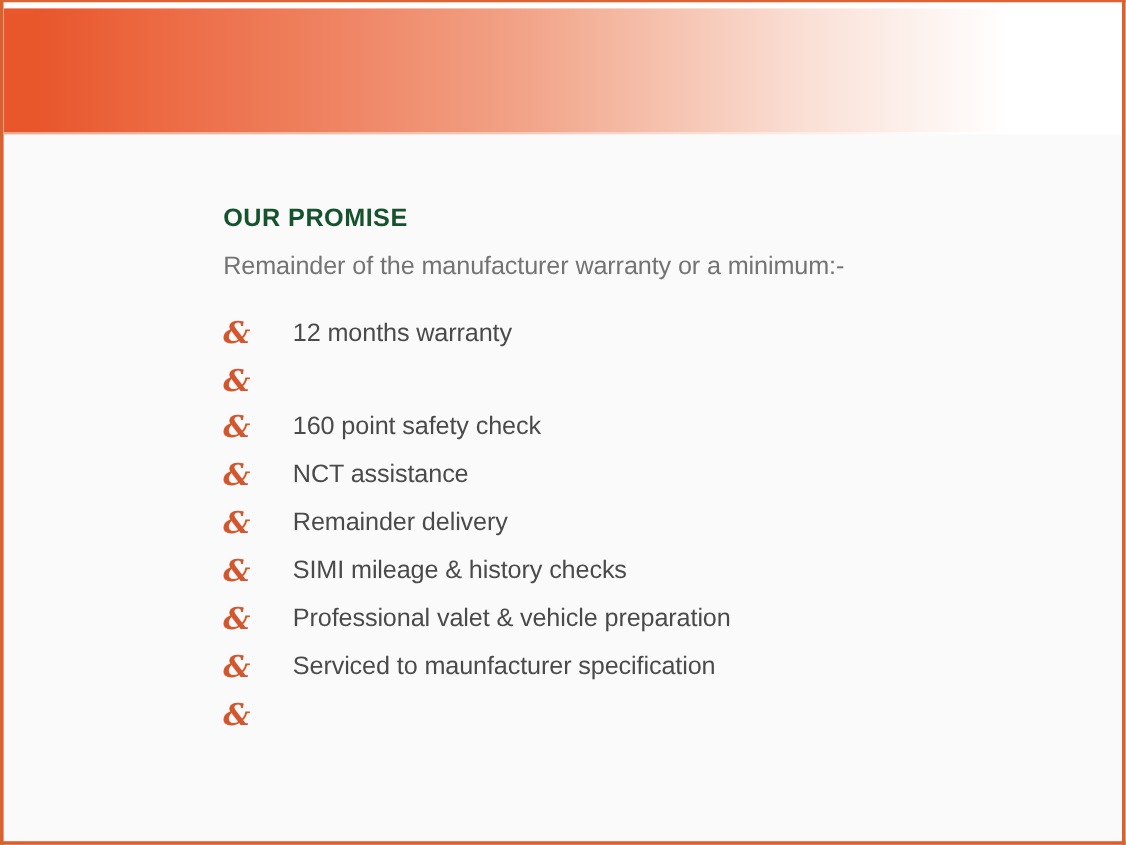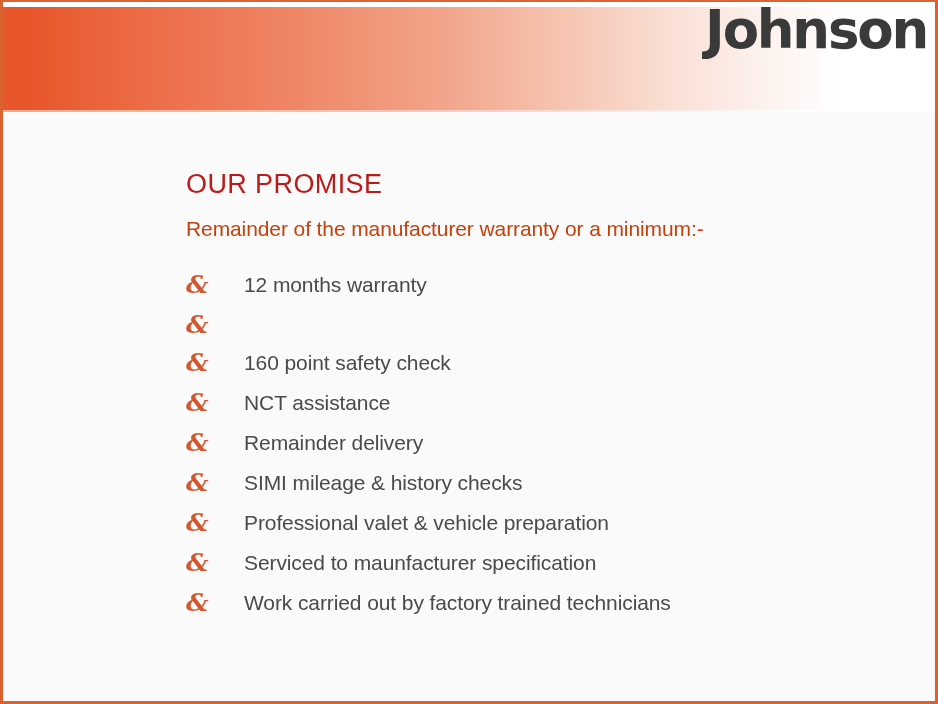--- a/index.html
+++ b/index.html
@@ -97,32 +97,32 @@
 
   
   #content {
     position: absolute;
     left: 183px;
     top: 168px;
     width: 720px;
   }
 
   #page-title {
-    font-size: 27px;
-    font-weight: normal;
-    color: #b91c1c;
+    font-size: 21px;
+    font-weight: bold;
+    color: #14532d;
     letter-spacing: 0.4px;
     margin: 0 0 16px 0;
     line-height: 1.1;
   }
 
   #subtitle {
     font-size: 21px;
     font-weight: normal;
-    color: #c2410c;
+    color: #737373;
     letter-spacing: -0.1px;
     margin: 0 0 30px 0;
     line-height: 1.2;
   }
 
   #promise-list {
     list-style: none;
     margin: 0;
     padding: 0;
   }
@@ -159,21 +159,20 @@
 </head>
 <body>
 
 <div id="page">
 
   <div id="header">
     <div id="header-gradient"></div>
     <div id="header-bottom-edge"></div>
 
     <div id="logo">
-      <span class="logo-line logo-line-1">Johnson</span>
     </div>
   </div>
 
   <div id="content">
 
     <h1 id="page-title">OUR PROMISE</h1>
 
     <p id="subtitle">Remainder of the manufacturer warranty or a minimum:-</p>
 
     <ul id="promise-list">
@@ -212,18 +211,17 @@
         <span class="promise-text">Professional valet &amp; vehicle preparation</span>
       </li>
 
       <li class="promise-item">
         <span class="bullet-amp">&amp;</span>
         <span class="promise-text">Serviced to maunfacturer specification</span>
       </li>
 
       <li class="promise-item">
         <span class="bullet-amp">&amp;</span>
-        <span class="promise-text">Work carried out by factory trained technicians</span>
       </li>
 
     </ul>
   </div>
 </div>
 
 </body></html>

